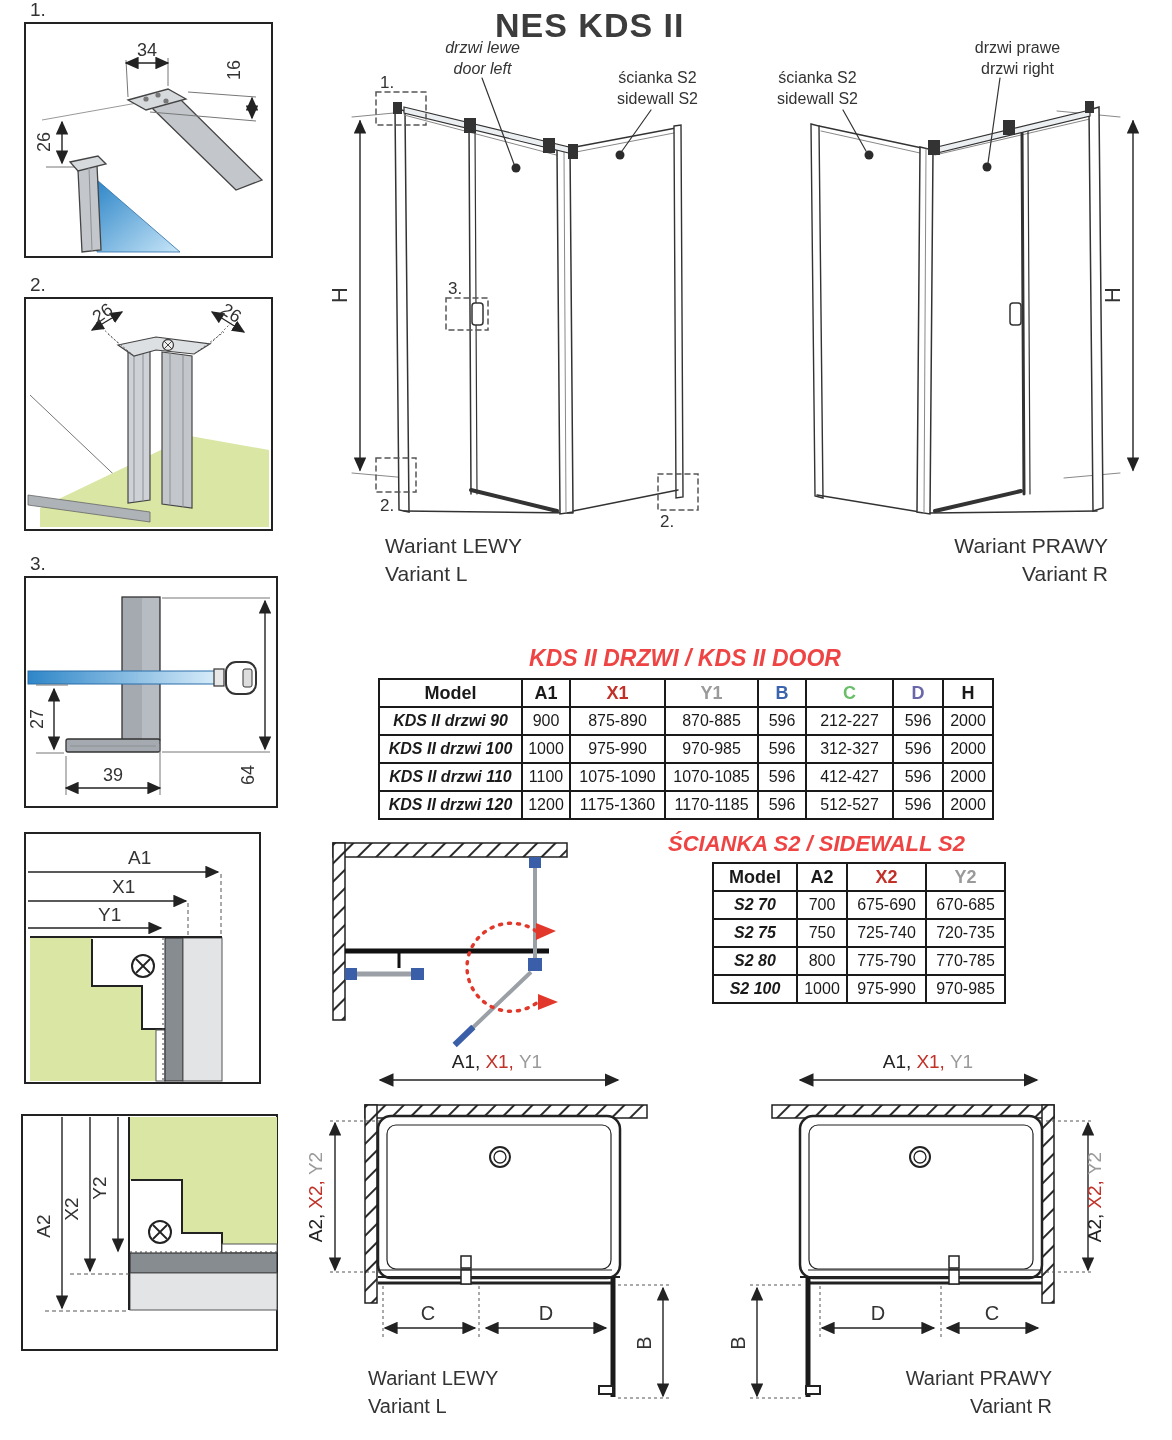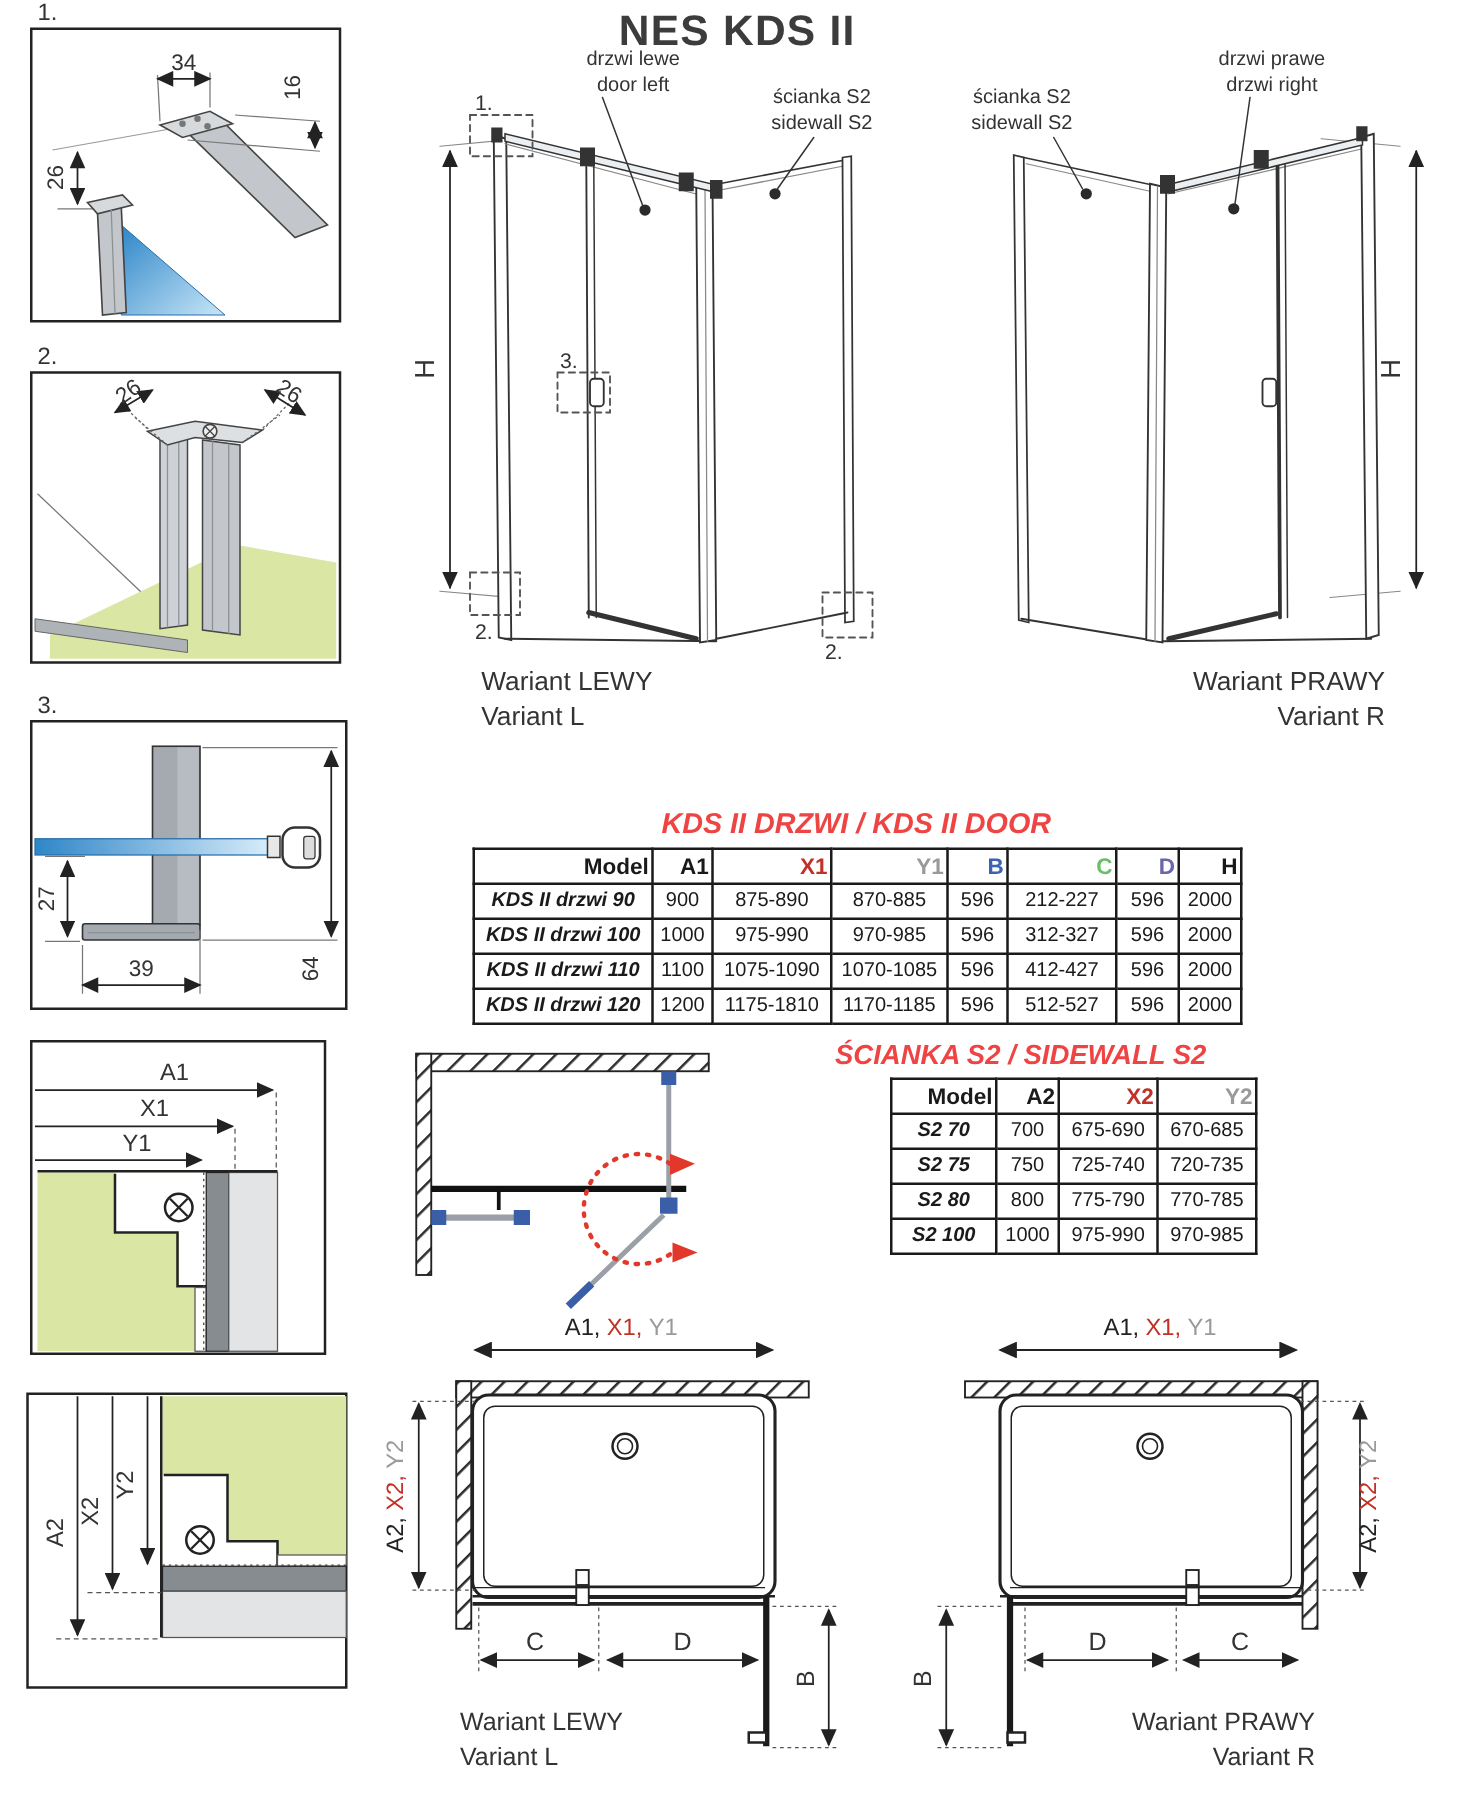--- a/index.html
+++ b/index.html
@@ -10,21 +10,21 @@
   .abs{position:absolute;}
   .page-title{left:495px;top:6px;width:480px;
     font-size:34px;font-weight:bold;color:#3c3c3c;letter-spacing:1px;}
   .toplabel{font-size:16px;color:#333;line-height:1.3;text-align:center;}
   .cap{font-size:21px;color:#333;line-height:1.35;}
   .cap2{font-size:20px;color:#333;line-height:1.4;}
   .tbl-title{font-style:italic;font-weight:bold;font-size:23px;color:#ef4444;text-align:center;}
   table.spec{border-collapse:collapse;table-layout:fixed;background:#fff;}
   table.spec th,table.spec td{border:2px solid #1a1a1a;text-align:center;
     padding:1px 2px;font-size:16px;color:#1a1a1a;height:24px;overflow:hidden;white-space:nowrap;}
-  table.spec th{font-size:18px;font-weight:bold;text-align:right;}
+  table.spec th{font-size:18px;font-weight:bold;}
   td.model{font-weight:bold;font-style:italic;font-size:15px;}
   .th-red{color:#c13127!important;} .th-gray{color:#9a9a9a!important;}
   .th-blue{color:#3a64ad!important;} .th-green{color:#68bf68!important;}
   .th-slate{color:#6a66aa!important;}
 </style>
 </head>
 <body>
 
 <div id="canvas">
 
@@ -340,21 +340,21 @@
     <text x="992" y="1320" font-size="20" fill="#68bf68" text-anchor="middle">C</text>
     <line x1="750" y1="1285" x2="802" y2="1285" stroke="#555" stroke-width="1" stroke-dasharray="3,3"></line>
     <line x1="750" y1="1398" x2="802" y2="1398" stroke="#555" stroke-width="1" stroke-dasharray="3,3"></line>
     <line x1="757" y1="1288" x2="757" y2="1396" stroke="#222" stroke-width="1.4" marker-start="url(#as)" marker-end="url(#ae)"></line>
     <text x="745" y="1343" font-size="20" fill="#3a64ad" text-anchor="middle" transform="rotate(-90 745,1343)">B</text>
   </g>
 </svg>
 
 <div class="abs page-title">NES KDS II</div>
 
-<div class="abs toplabel" style="left:444px;top:38px;width:125px;">
+<div class="abs toplabel" style="left:420px;top:38px;width:125px;font-style:italic;">
   <div>drzwi lewe</div>
   <div>door left</div>
 </div>
 <div class="abs toplabel" style="left:595px;top:68px;width:125px;">
   <div>ścianka S2</div>
   <div>sidewall S2</div>
 </div>
 <div class="abs toplabel" style="left:755px;top:68px;width:125px;">
   <div>ścianka S2</div>
   <div>sidewall S2</div>
@@ -422,21 +422,21 @@
           <td>1075-1090</td>
           <td>1070-1085</td>
           <td>596</td>
           <td>412-427</td>
           <td>596</td>
           <td>2000</td>
   </tr>
   <tr>
     <td class="model">KDS II drzwi 120</td>
           <td>1200</td>
-          <td>1175-1810</td>
+          <td>1175-1360</td>
           <td>1170-1185</td>
           <td>596</td>
           <td>512-527</td>
           <td>596</td>
           <td>2000</td>
   </tr>
 </tbody>
     </table>
 
 <div class="abs tbl-title" style="left:664px;top:831px;width:305px;font-size:22px;">ŚCIANKA S2 / SIDEWALL S2</div>

